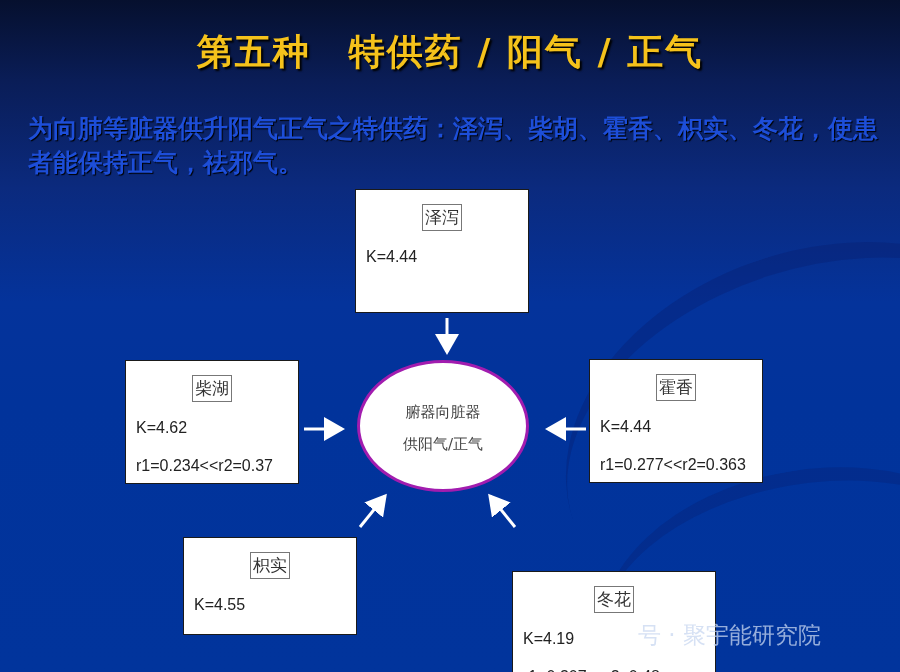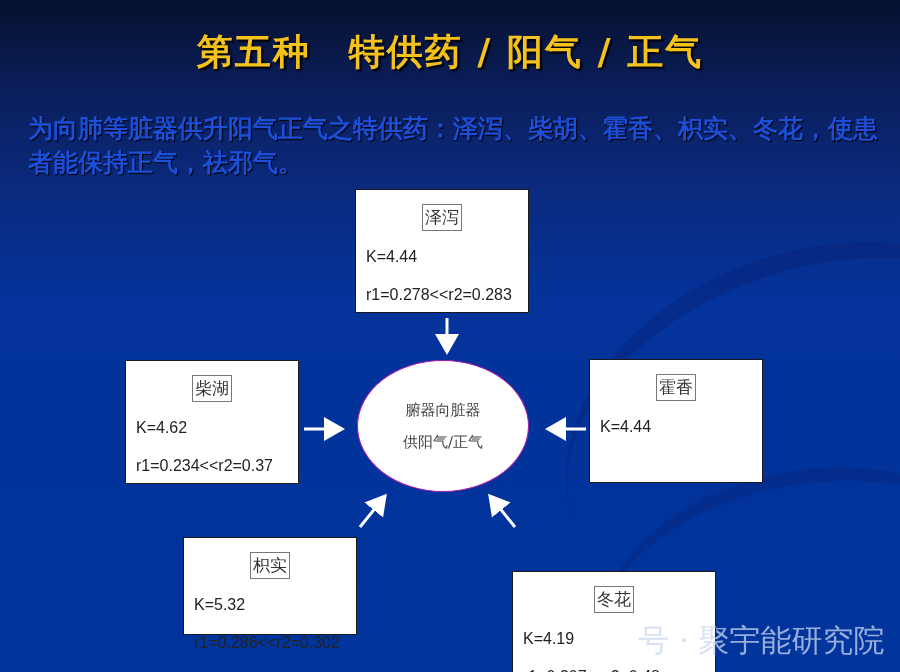--- a/index.html
+++ b/index.html
@@ -36,29 +36,29 @@
     }
     .box .herb {
       position: absolute; left: 50%; transform: translateX(-50%); top: 14px;
       border: 1px solid #777; padding: 1px 2px; font-size: 17px;
       font-family: "DejaVu Serif", serif; color: #333; white-space: nowrap;
     }
     .box .k { position: absolute; left: 10px; top: 58px; font-size: 16px; }
     .box .r { position: absolute; left: 10px; top: 96px; font-size: 16px; white-space: nowrap; }
     .ellipse {
       position: absolute; left: 357px; top: 360px; width: 172px; height: 132px;
-      background: #ffffff; border-radius: 50%; border: 1px solid #a21caf; box-sizing: border-box;
+      background: #ffffff; border-radius: 50%; border: 3px solid #a21caf; box-sizing: border-box;
       text-align: center; color: #444; font-size: 15px; font-family: "DejaVu Serif", serif;
     }
     .ellipse .l1 { position: absolute; left: 0; right: 0; top: 40px; }
     .ellipse .l2 { position: absolute; left: 0; right: 0; top: 72px; }
     svg.arrows { position: absolute; left: 0; top: 0; }
     .watermark {
       position: absolute; left: 638px; top: 620px; color: rgba(200,215,240,0.75);
-      font-size: 31px; white-space: nowrap;
+      font-size: 23px; white-space: nowrap;
     }
   </style>
 </head>
 <body>
 
 <div class="swoosh"></div>
 <div class="swoosh2"></div>
 
 <div class="title">第五种　特供药 / 阳气 / 正气</div>
 <div class="subtitle">为向肺等脏器供升阳气正气之特供药：泽泻、柴胡、霍香、枳实、冬花，使患者能保持正气，祛邪气。</div>
@@ -77,38 +77,37 @@
 </svg>
 
 <div class="ellipse">
   <div class="l1">腑器向脏器</div>
   <div class="l2">供阳气/正气</div>
 </div>
 
 <div class="box" style="left:355px; top:189px; width:174px; height:124px;">
   <span class="herb">泽泻</span>
   <span class="k">K=4.44</span>
-  <span class="r">r1=0.278&lt;&lt;r2=0.283</span>
 </div>
 
 <div class="box" style="left:125px; top:360px; width:174px; height:124px;">
   <span class="herb">柴湖</span>
   <span class="k">K=4.62</span>
   <span class="r">r1=0.234&lt;&lt;r2=0.37</span>
 </div>
 
 <div class="box" style="left:589px; top:359px; width:174px; height:124px;">
   <span class="herb">霍香</span>
   <span class="k">K=4.44</span>
+  <span class="r">r1=0.277&lt;&lt;r2=0.363</span>
 </div>
 
 <div class="box" style="left:183px; top:537px; width:174px; height:98px;">
   <span class="herb">枳实</span>
-  <span class="k">K=5.32</span>
-  <span class="r">r1=0.286&lt;&lt;r2=0.302</span>
+  <span class="k">K=4.55</span>
 </div>
 
 <div class="box" style="left:512px; top:537px; width:204px; height:126px;margin-top:34px;">
   <span class="herb">冬花</span>
   <span class="k">K=4.19</span>
   <span class="r">r1=0.307&lt;&lt;r2=0.48</span>
 </div>
 
 <div class="watermark">号 · 聚宇能研究院</div>
 

